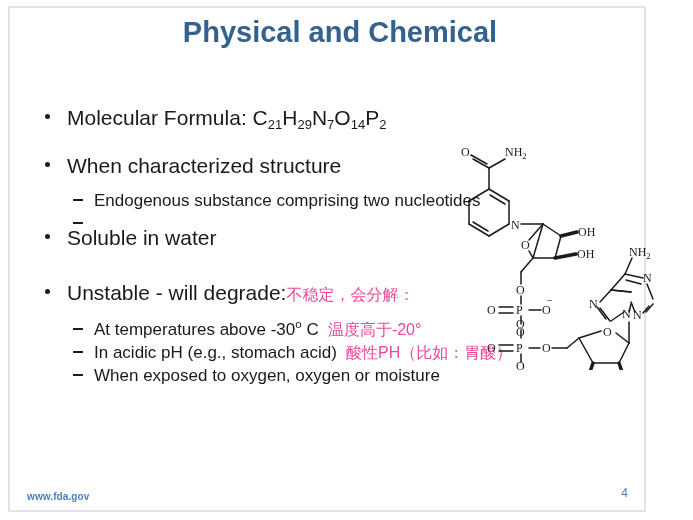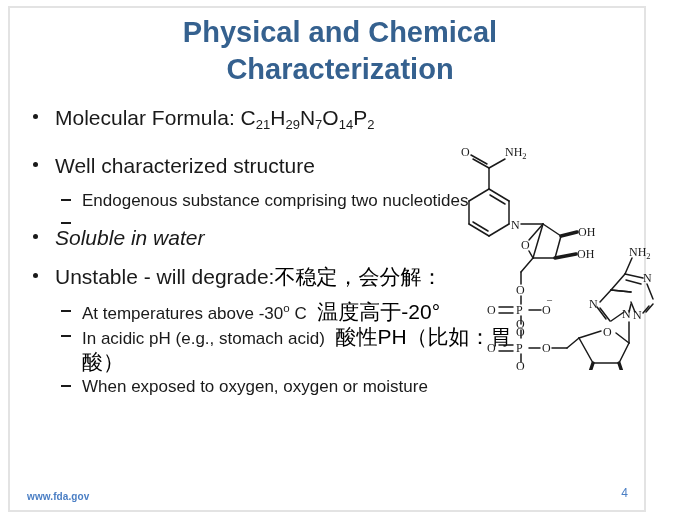--- a/index.html
+++ b/index.html
@@ -63,21 +63,21 @@
     font-family: "Liberation Sans", sans-serif;
     font-weight: bold;
     font-size: 17px;
     letter-spacing: -0.5px;
     line-height: 1;
   }
 
   
   .body-area {
     position: absolute;
-    left: 20px;
+    left: 32px;
     top: 104px;
     width: 500px;
   }
   .bullet-l1 {
     position: relative;
     padding-left: 35px;
     font-size: 21px;
     line-height: 27px;
     color: #1a1a1a;
     margin-bottom: 10px;
@@ -104,22 +104,22 @@
     top: 10px;
     width: 10px;
     height: 1.6px;
     background: #1a1a1a;
   }
   .sub-group {
     margin-top: 2px;
     margin-bottom: 12px;
   }
   .cn-big {
-    color: #000000;
-    font-size: 21px;
+    color: #ec4899;
+    font-size: 16px;
   }
   .cn-line {
     padding-left: 62px;
     font-size: 21px;
     line-height: 28px;
     color: #2072c8;
   }
   sub {
     font-size: 0.62em;
     vertical-align: baseline;
@@ -127,21 +127,21 @@
     bottom: -0.30em;
   }
   .deg {
     font-size: 0.68em;
     vertical-align: super;
     line-height: 0;
   }
 
   
   .gap-a { margin-bottom: 18px; }
-  .gap-b { margin-bottom: 12px; font-style: italic; }
+  .gap-b { margin-bottom: 28px; }
 
   
   .footer-url {
     position: absolute;
     left: 27px;
     bottom: 18px;
     font-size: 10px;
     font-weight: bold;
     color: #4a7ec4;
     letter-spacing: 0.1px;
@@ -166,34 +166,33 @@
 </style>
 </head>
 <body>
 
 <div class="slide">
 
   <div class="slide-border"></div>
 
   <div class="title-block">
     <div class="title-line">Physical and Chemical</div>
-    <div class="title-line">Characterization</div>
   </div>
 
 
   <div class="body-area">
 
     <div class="bullet-l1 gap-a">
       <span class="dot"></span>
       <span><span>Molecular Formula: C</span><sub>21</sub><span>H</span><sub>29</sub><span>N</span><sub>7</sub><span>O</span><sub>14</sub><span>P</span><sub>2</sub></span>
     </div>
 
     <div class="bullet-l1">
       <span class="dot"></span>
-      <span>Well characterized structure</span>
+      <span>When characterized structure</span>
     </div>
     <div class="sub-group">
       <div class="bullet-l2">
         <span class="dash"></span>
         <span>Endogenous substance comprising two nucleotides</span>
       </div>
       <div class="bullet-l2">
         <span class="dash"></span>
       </div>
     </div>

